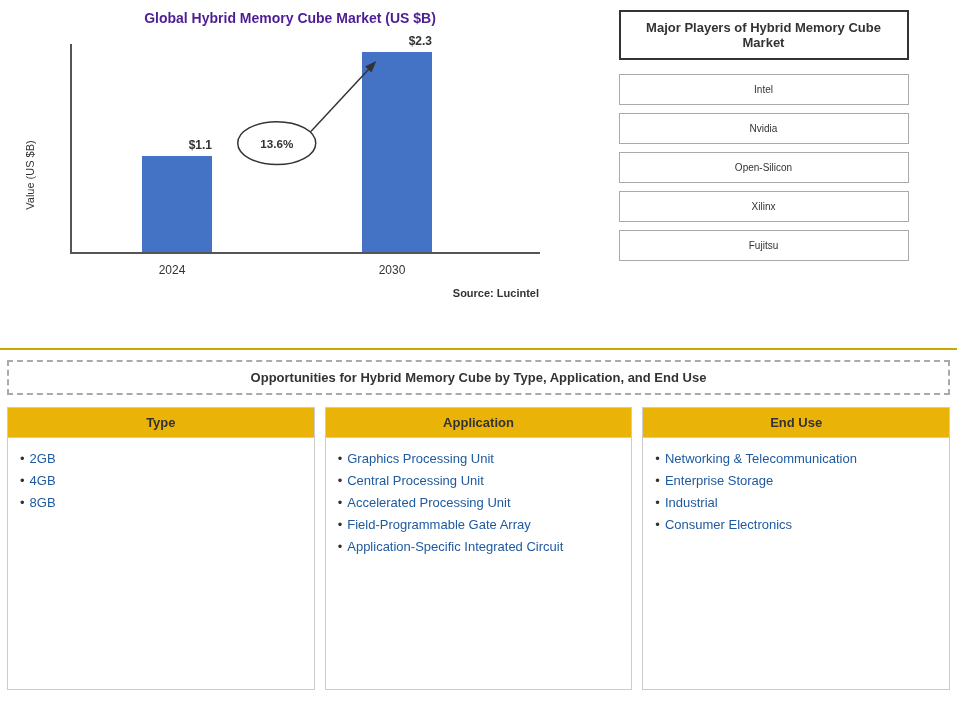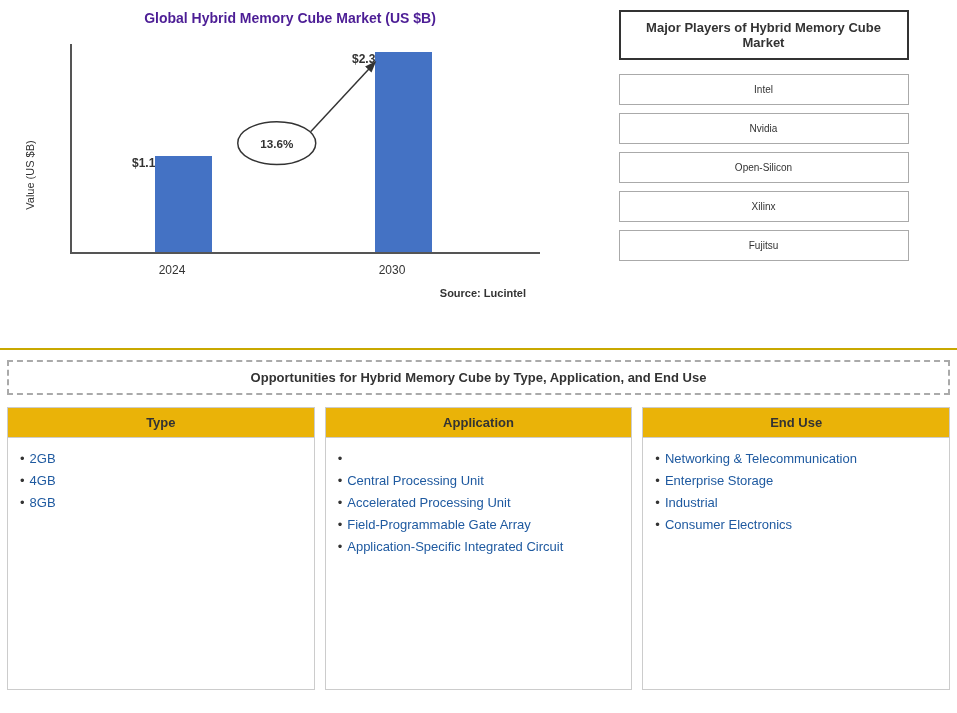--- a/index.html
+++ b/index.html
@@ -63,22 +63,22 @@
       width: 100%;
       height: 100%;
       border-left: 2px solid #555;
       border-bottom: 2px solid #555;
     }
 
     .bar-group {
       position: absolute;
       bottom: 0;
       display: flex;
-      flex-direction: row;
-      align-items: flex-start;
+      flex-direction: column;
+      align-items: flex-end;
     }
 
     .bar-group.bar2024 {
       left: 60px;
       width: 80px;
     }
 
     .bar-group.bar2030 {
       left: 280px;
       width: 80px;
@@ -101,21 +101,21 @@
       bottom: -25px;
       font-size: 12px;
       color: #333;
       text-align: center;
       width: 80px;
     }
 
     .source-text {
       position: absolute;
       bottom: 5px;
-      right: 24px;
+      right: 11px;
       font-size: 11px;
       font-weight: bold;
       color: #333;
     }
 
     .arrow-line {
       position: absolute;
       top: 0;
       left: 0;
       width: 100%;
@@ -290,20 +290,21 @@
           <span class="item-text">8GB</span>
         </div>
       </div>
     </div>
 
     <div class="opp-col">
       <div class="col-header">Application</div>
       <div class="col-body">
         <div class="item">
           <span class="bullet">•</span>
+          <span class="item-text">Graphics Processing Unit</span>
         </div>
         <div class="item">
           <span class="bullet">•</span>
           <span class="item-text">Central Processing Unit</span>
         </div>
         <div class="item">
           <span class="bullet">•</span>
           <span class="item-text">Accelerated Processing Unit</span>
         </div>
         <div class="item">

